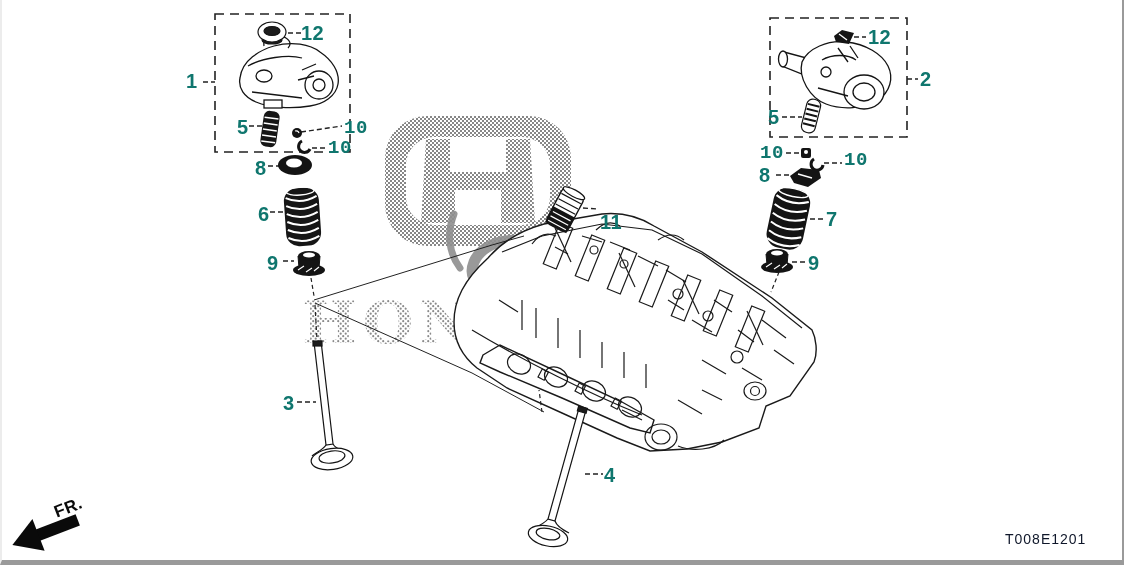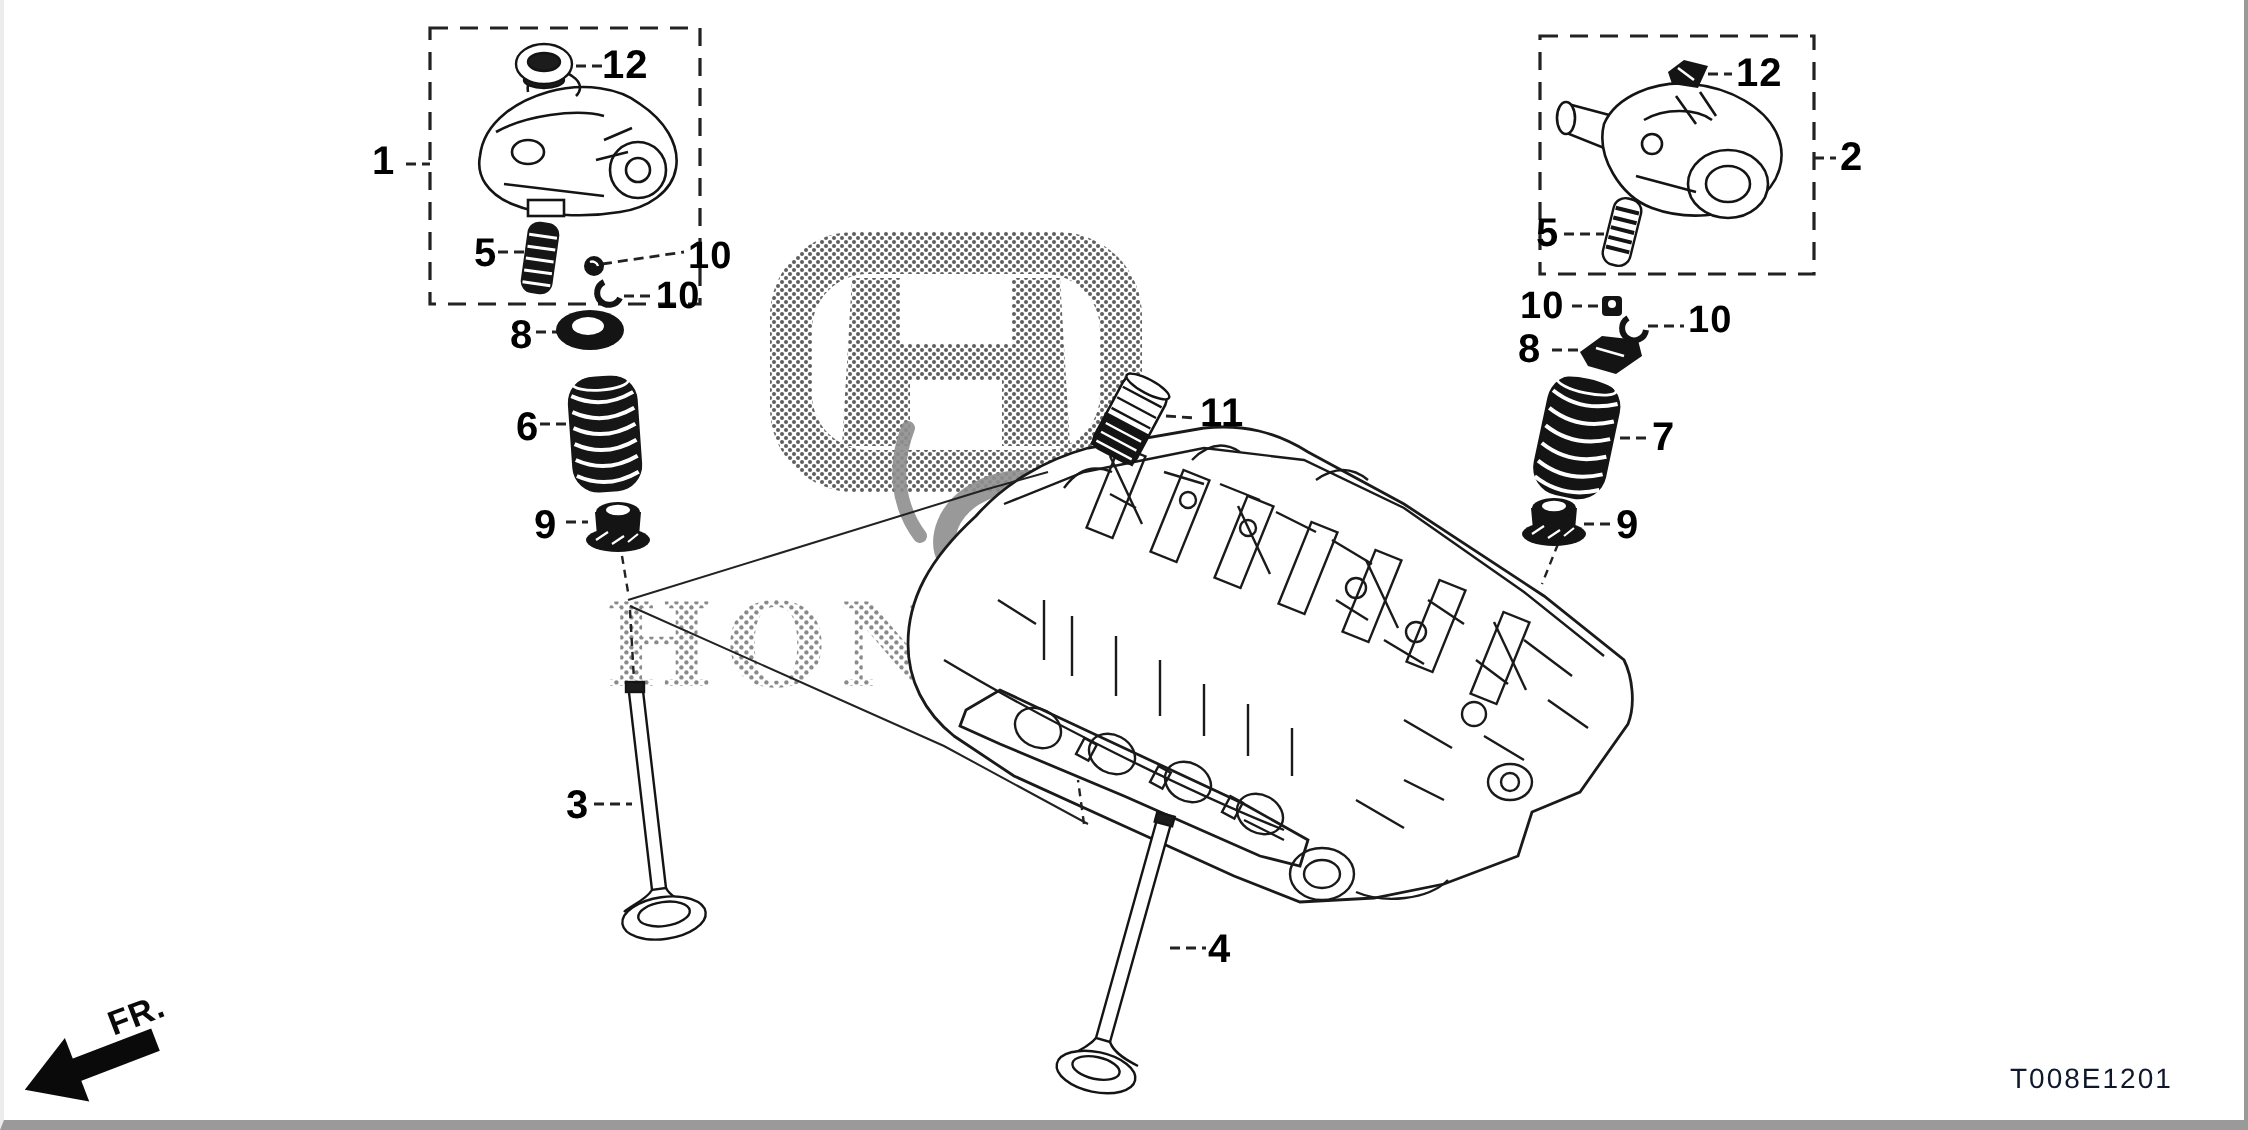--- a/index.html
+++ b/index.html
@@ -11,26 +11,26 @@
     border-left:2px solid #ececec;
     border-right:2px solid #9a9a9a;
     border-bottom:5px solid #9a9a9a;
     box-sizing:border-box;
     font-family:"Liberation Sans",sans-serif;
   }
   #art{position:absolute;left:0;top:0;}
   .label{
     position:absolute;
     font:700 20px "Liberation Sans",sans-serif;
-    color:#000000;
+    color:#0f766e;
     letter-spacing:.5px;
     line-height:1;
     white-space:nowrap;
   }
-  .label.sm{font-size:19px;}
+  .label.sm{font-size:19px;font-family:Liberation Mono, monospace;}
   #fr-label{
     position:absolute;left:52px;top:498px;
     font:700 17px "Liberation Sans",sans-serif;
     color:#0a0a0a;
     transform:rotate(-21deg);
     letter-spacing:.5px;
   }
   #code-label{
     position:absolute;left:1003px;top:531px;
     font:400 14px "Liberation Sans",sans-serif;
@@ -268,20 +268,20 @@
 <div class="label" style="left:256px;top:204px">6</div>
 <div class="label" style="left:824px;top:209px">7</div>
 <div class="label" style="left:253px;top:158px">8</div>
 <div class="label" style="left:757px;top:165px">8</div>
 <div class="label" style="left:265px;top:253px">9</div>
 <div class="label" style="left:806px;top:253px">9</div>
 <div class="label sm" style="left:342px;top:119px">10</div>
 <div class="label sm" style="left:326px;top:139px">10</div>
 <div class="label sm" style="left:758px;top:144px">10</div>
 <div class="label sm" style="left:842px;top:151px">10</div>
-<div class="label" style="left:598px;top:197px">11</div>
+<div class="label" style="left:598px;top:212px">11</div>
 <div class="label" style="left:299px;top:23px">12</div>
 <div class="label" style="left:866px;top:27px">12</div>
 
 <div id="fr-label">FR.</div>
 <div id="code-label">T008E1201</div>
 
 </div>
 
 </body></html>

